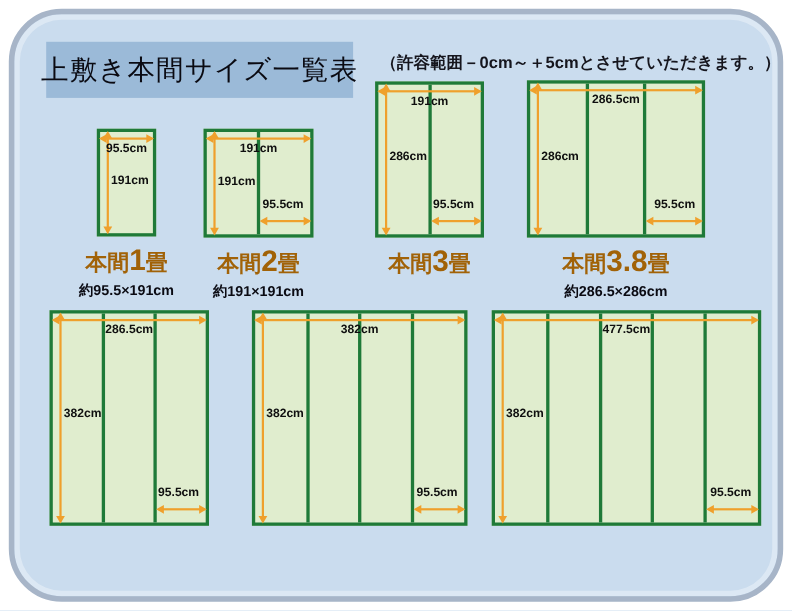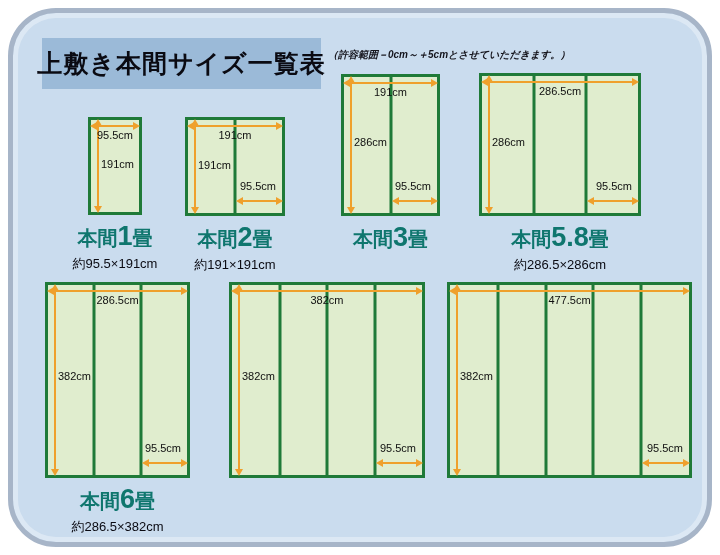--- a/index.html
+++ b/index.html
@@ -11,24 +11,24 @@
     position:absolute;left:8px;top:8px;width:694px;height:529px;
     background:var(--panel-bg,#cadcee);
     border:5px solid var(--frame-border,#a7b5c8);
     border-radius:48px;
     box-shadow:inset 0 0 0 5px rgba(255,255,255,0.35);
   }
   .title-box{
     position:absolute;left:42px;top:38px;width:279px;height:51px;
     background:var(--titlebox-bg,#9bbad8);
     display:flex;align-items:center;justify-content:center;
-    font-size:25px;font-weight:bold;letter-spacing:1px;color:#0a0a12;white-space:nowrap;
+    font-size:25px;font-weight:normal;letter-spacing:1px;color:#0a0a12;white-space:nowrap;
   }
   .note{
-    position:absolute;left:328px;top:48px;font-size:10px;font-weight:600;white-space:nowrap;color:#15151d;font-style:italic;
+    position:absolute;left:346px;top:48px;font-size:15px;font-weight:600;white-space:nowrap;color:#15151d;
   }
   .diagram{position:absolute;}
   .mat{
     position:absolute;left:0;top:0;width:100%;height:100%;box-sizing:border-box;
     background:var(--mat-fill,#e0edce);
     border:3px solid var(--mat-border,#1f7a38);
   }
   .vl{position:absolute;top:0;bottom:0;width:3px;background:var(--mat-border,#1f7a38);transform:translateX(-50%);}
   .arrow-h{position:absolute;height:2px;background:var(--arrow,#efa02c);}
   .arrow-h::before{content:"";position:absolute;left:-2px;top:-3px;width:0;height:0;
@@ -40,31 +40,31 @@
     border-left:4px solid transparent;border-right:4px solid transparent;border-bottom:7px solid var(--arrow,#efa02c);}
   .arrow-v::after{content:"";position:absolute;bottom:-2px;left:-3px;width:0;height:0;
     border-left:4px solid transparent;border-right:4px solid transparent;border-top:7px solid var(--arrow,#efa02c);}
   .arrow-top{top:5px;left:1px;right:1px;}
   .arrow-left{left:6px;top:1px;bottom:1px;}
   .arrow-br{bottom:11px;right:1px;}
   .c2 .arrow-br{left:calc(50% + 3px);}
   .c3 .arrow-br{left:calc(66.67% + 3px);}
   .c4 .arrow-br{left:calc(75% + 3px);}
   .c5 .arrow-br{left:calc(80% + 3px);}
-  .lab{position:absolute;font-size:11px;font-weight:400;white-space:nowrap;color:#0f0f0f;}
+  .lab{position:absolute;font-size:11px;font-weight:700;white-space:nowrap;color:#0f0f0f;}
   .lab-top{top:9px;left:50%;transform:translateX(-50%);}
   .lab-left{left:10px;top:48%;transform:translateY(-50%);}
   .lab-br{right:6px;bottom:21px;}
   .cap{
     position:absolute;top:100%;left:50%;transform:translateX(-50%);
     width:220px;text-align:center;
   }
-  .cap-name{display:block;margin-top:5px;font-size:20px;font-weight:bold;line-height:1.25;color:#0f766e;}
+  .cap-name{display:block;margin-top:5px;font-size:20px;font-weight:bold;line-height:1.25;color:#a16207;}
   .cap-name .num{font-size:27px;font-weight:600;}
-  .cap-size{display:block;margin-top:1px;font-size:13px;font-weight:normal;color:#0a0a12;}
+  .cap-size{display:block;margin-top:1px;font-size:13px;font-weight:bold;color:#0a0a12;}
   
   .dg-1 {left:88px; top:117px;width:54px; height:98px;}
   .dg-2 {left:185px;top:117px;width:100px;height:99px;}
   .dg-3 {left:341px;top:74px; width:99px; height:142px;}
   .dg-45{left:479px;top:73px; width:162px;height:143px;}
   .dg-6 {left:45px; top:282px;width:145px;height:196px;}
   .dg-8 {left:229px;top:282px;width:196px;height:196px;}
   .dg-10{left:447px;top:282px;width:245px;height:196px;}
 </style>
 </head>
@@ -124,39 +124,35 @@
     <i class="vl" style="left:33.33%"></i>
     <i class="vl" style="left:66.67%"></i>
     <div class="arrow-h arrow-top"></div>
     <div class="arrow-v arrow-left"></div>
     <div class="arrow-h arrow-br"></div>
     <span class="lab lab-top">286.5cm</span>
     <span class="lab lab-left">286cm</span>
     <span class="lab lab-br">95.5cm</span>
   </div>
   <div class="cap">
-    <span class="cap-name">本間<span class="num">5.8</span>畳</span>
+    <span class="cap-name">本間<span class="num">3.8</span>畳</span>
     <span class="cap-size">約286.5×286cm</span>
   </div>
 </div>
 
 <div class="diagram dg-6">
   <div class="mat c3">
     <i class="vl" style="left:33.33%"></i>
     <i class="vl" style="left:66.67%"></i>
     <div class="arrow-h arrow-top"></div>
     <div class="arrow-v arrow-left"></div>
     <div class="arrow-h arrow-br"></div>
     <span class="lab lab-top">286.5cm</span>
     <span class="lab lab-left">382cm</span>
     <span class="lab lab-br">95.5cm</span>
-  </div>
-  <div class="cap">
-    <span class="cap-name">本間<span class="num">6</span>畳</span>
-    <span class="cap-size">約286.5×382cm</span>
   </div>
 </div>
 
 <div class="diagram dg-8">
   <div class="mat c4">
     <i class="vl" style="left:25%"></i>
     <i class="vl" style="left:50%"></i>
     <i class="vl" style="left:75%"></i>
     <div class="arrow-h arrow-top"></div>
     <div class="arrow-v arrow-left"></div>

